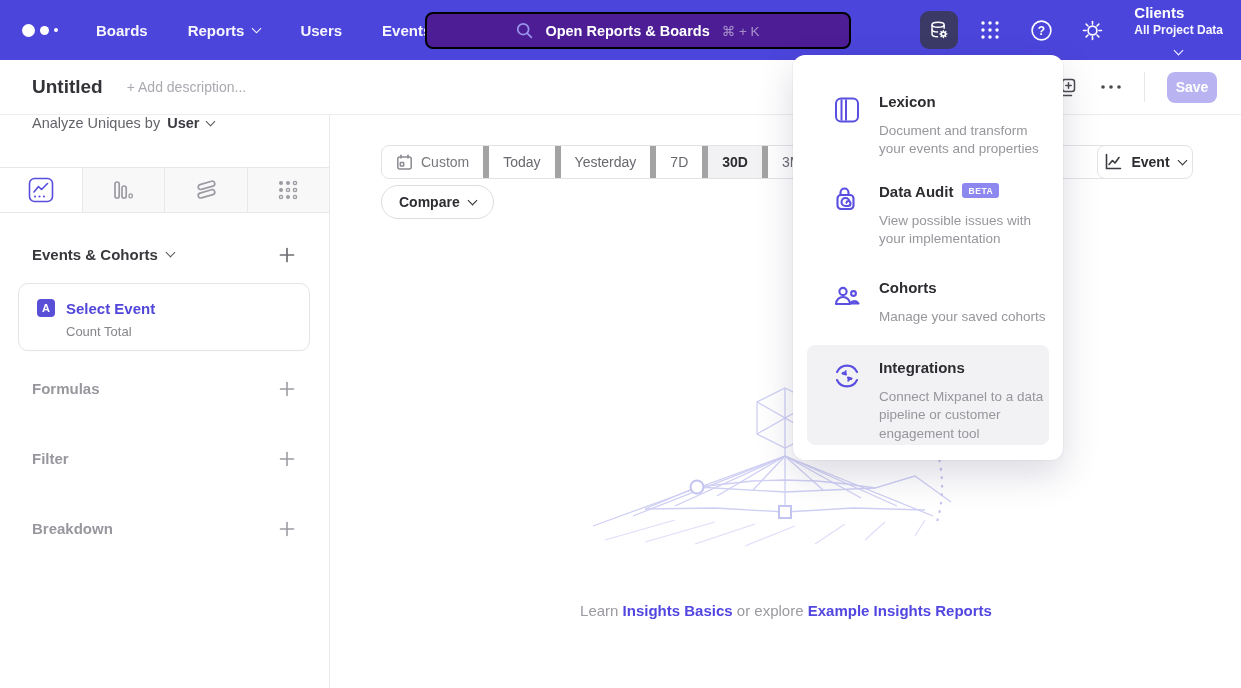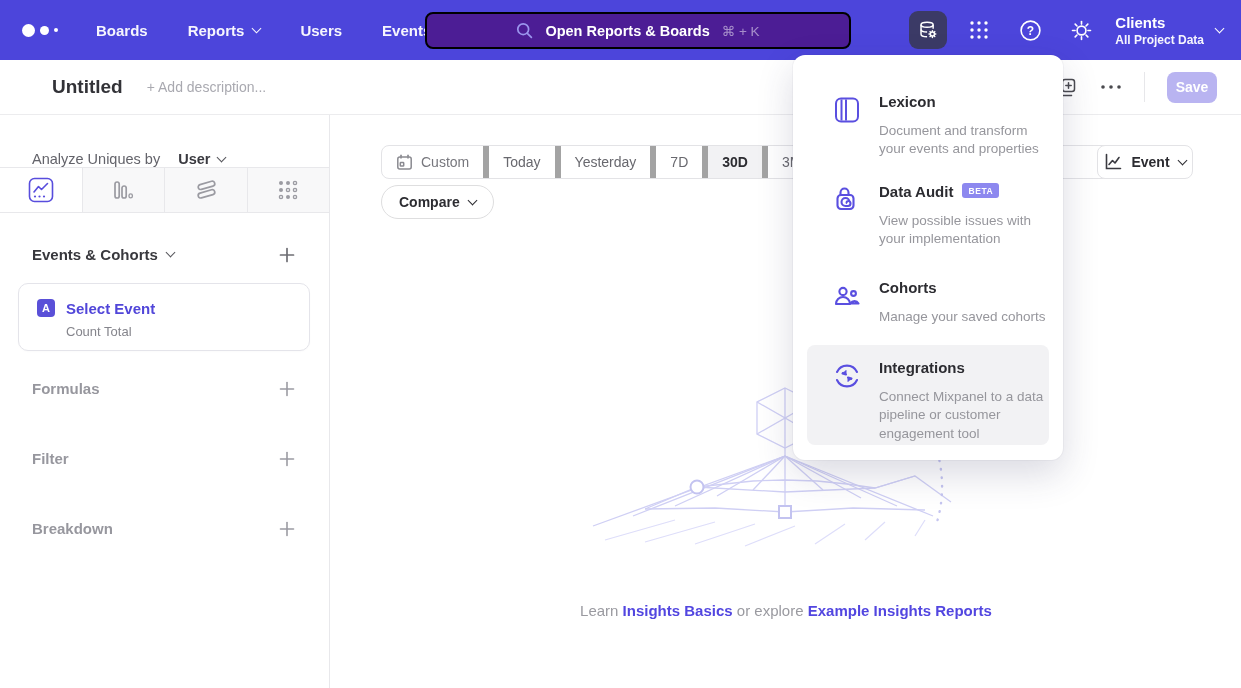--- a/index.html
+++ b/index.html
@@ -25,40 +25,40 @@
     display:flex; align-items:center; gap:9px; cursor:pointer; }
   .nav-search { position:absolute; left:425px; top:12px; width:426px; height:37px;
     background:#4c1d95; border:2px solid #000000; border-radius:8px;
     display:flex; align-items:center; justify-content:center; gap:12px;
     color:#ffffff; font-size:14.5px; font-weight:600; cursor:pointer; }
   .nav-search .shortcut { color:rgba(255,255,255,.5); font-weight:400; font-size:13.5px; }
   .nav-right { position:absolute; right:18px; top:0; height:60px; display:flex; align-items:center; gap:13px; }
   .nav-icon { width:38px; height:38px; border-radius:9px; display:flex; align-items:center;
     justify-content:center; color:#fff; cursor:pointer; }
   .nav-icon.active { background:#3b3a66; }
-  .project-switcher { display:flex; align-items:center; gap:12px; color:#fff; cursor:pointer; margin-left:2px; }
+  .project-switcher { display:flex; align-items:center; gap:12px; color:#fff; cursor:pointer; margin-left:10px;flex-direction:column; }
   .proj-title { font-size:15px; font-weight:700; }
   .proj-sub { font-size:12px; font-weight:700; margin-top:2px; opacity:.95; }
 
   
   .report-header { position:absolute; top:60px; left:0; width:1241px; height:55px;
     background:#fff; border-bottom:1px solid #ececee; display:flex; align-items:center; z-index:5;}
-  .report-title { margin-left:52px; font-size:19px; font-weight:700; color:#323237; cursor:text; }
+  .report-title { margin-left:32px; font-size:19px; font-weight:700; color:#323237; cursor:text; }
   .report-desc { margin-left:24px; font-size:14px; color:#a9a9b0; cursor:text; }
   .header-actions { position:absolute; right:24px; display:flex; align-items:center; gap:22px; }
   .icon-btn { color:#4a4a4f; cursor:pointer; display:flex; align-items:center; }
   .vdivider { width:1px; height:30px; background:#e7e7ea; }
   .save-btn { width:50px; height:31px; background:#b9b4f1; color:#fff; border:none;
     border-radius:8px; font-size:14px; font-weight:600; font-family:inherit; cursor:pointer; }
 
   
   .sidebar { position:absolute; top:115px; left:0; width:330px; bottom:0;
     background:#fff; border-right:1px solid #e8e8eb; }
-  .analyze-row { height:52px; display:flex; align-items:flex-end; padding-left:32px;
-    font-size:14.5px; color:#63636a; gap:14px; }
+  .analyze-row { height:52px; display:flex; align-items:flex-start; padding-left:32px;
+    font-size:14.5px; color:#63636a; gap:3px; }
   .analyze-row .val { color:#3a3a40; font-weight:600; margin-left:4px; display:flex; align-items:center; gap:8px; cursor:pointer; }
   .chart-tabs { display:flex; height:46px; border-top:1px solid #e8e8eb; border-bottom:1px solid #e8e8eb; }
   .chart-tab { flex:1; display:flex; align-items:center; justify-content:center;
     background:#f8f8f9; border-left:1px solid #e8e8eb; cursor:pointer; color:#9b9ba2; }
   .chart-tab:first-child { border-left:none; }
   .chart-tab.selected { background:#fff; color:#584ddd; }
   .side-section { position:absolute; left:32px; right:34px; display:flex;
     align-items:center; justify-content:space-between; }
   .side-section .lbl { font-size:15px; font-weight:600; color:#97979e; }
   .side-section .lbl-dark { font-size:15px; font-weight:700; color:#38383d; display:flex; align-items:center; gap:9px; }

